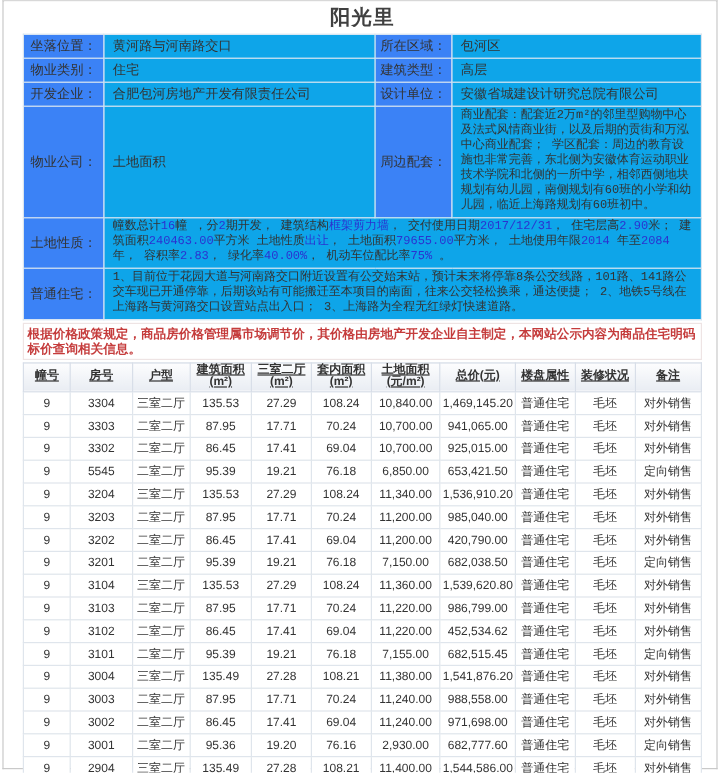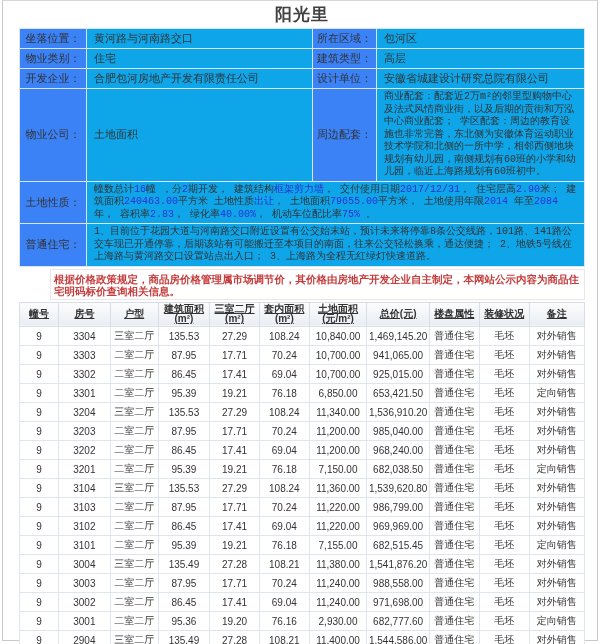--- a/index.html
+++ b/index.html
@@ -25,21 +25,21 @@
   table.info td{border:1px solid #d9e5f0;padding:2px 7px;vertical-align:middle;}
   table.info td.lbl{
     background:#3b82f6;text-align:center;padding:2px 2px;color:#333;
   }
   table.info td.val{background:#0ea5e9;text-align:left;}
   .small{font-size:10px;line-height:12.5px;font-family:Liberation Mono, monospace;}
   .blue{color:#2b32d0;}
   
   .notice{
     border:1px solid #eee4e4;color:#c53c3c;font-size:10.5px;font-weight:bold;
-    padding:3px 2px 2px 3px;margin-top:2px;line-height:12px;margin-left:31px;
+    padding:3px 2px 2px 3px;margin-top:2px;line-height:12px;
   }
   
   table.data{
     width:100%;border-collapse:collapse;table-layout:fixed;
     font-size:10px;color:#333;text-align:center;margin-top:2px;
   }
   table.data th{
     background:linear-gradient(#fdfdfe,#e9edf3);
     border:1px solid #d8dee8;font-weight:bold;color:#333;
     padding:1px 0;font-size:10px;line-height:10.5px;height:21px;vertical-align:middle;text-decoration:underline;
@@ -192,21 +192,21 @@
           <td>17.41</td>
           <td>69.04</td>
           <td>10,700.00</td>
           <td>925,015.00</td>
           <td>普通住宅</td>
           <td>毛坯</td>
           <td>对外销售</td>
         </tr>
         <tr>
           <td>9</td>
-          <td>3301</td>
+          <td>5545</td>
           <td>二室二厅</td>
           <td>95.39</td>
           <td>19.21</td>
           <td>76.18</td>
           <td>6,850.00</td>
           <td>653,421.50</td>
           <td>普通住宅</td>
           <td>毛坯</td>
           <td>定向销售</td>
         </tr>
@@ -237,21 +237,21 @@
           <td>对外销售</td>
         </tr>
         <tr>
           <td>9</td>
           <td>3202</td>
           <td>二室二厅</td>
           <td>86.45</td>
           <td>17.41</td>
           <td>69.04</td>
           <td>11,200.00</td>
-          <td>968,240.00</td>
+          <td>420,790.00</td>
           <td>普通住宅</td>
           <td>毛坯</td>
           <td>对外销售</td>
         </tr>
         <tr>
           <td>9</td>
           <td>3201</td>
           <td>二室二厅</td>
           <td>95.39</td>
           <td>19.21</td>
@@ -289,21 +289,21 @@
           <td>对外销售</td>
         </tr>
         <tr>
           <td>9</td>
           <td>3102</td>
           <td>二室二厅</td>
           <td>86.45</td>
           <td>17.41</td>
           <td>69.04</td>
           <td>11,220.00</td>
-          <td>969,969.00</td>
+          <td>452,534.62</td>
           <td>普通住宅</td>
           <td>毛坯</td>
           <td>对外销售</td>
         </tr>
         <tr>
           <td>9</td>
           <td>3101</td>
           <td>二室二厅</td>
           <td>95.39</td>
           <td>19.21</td>

